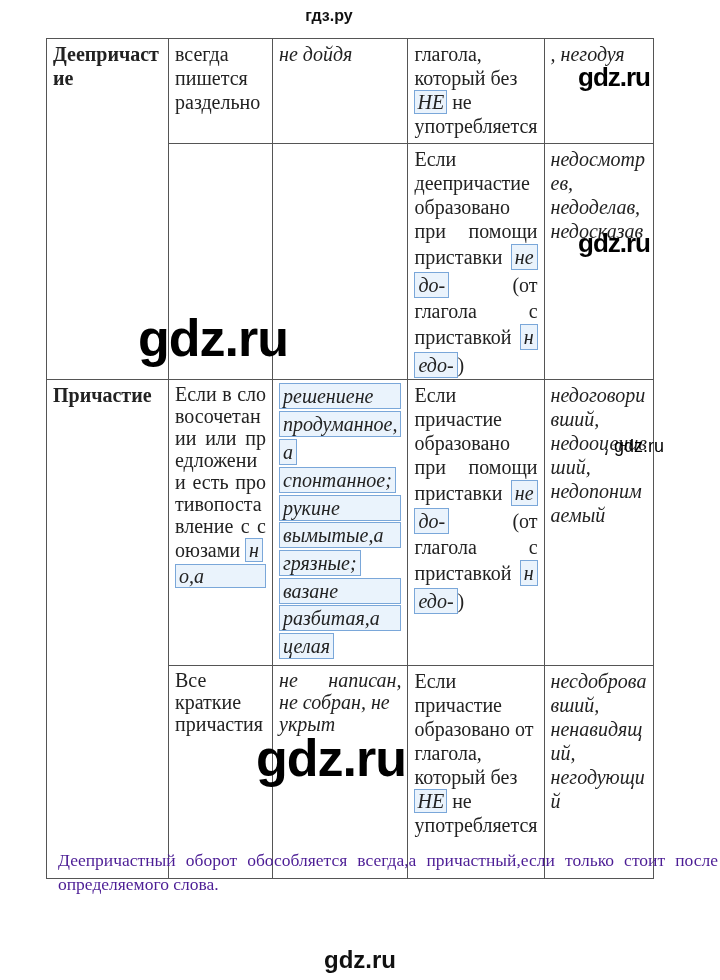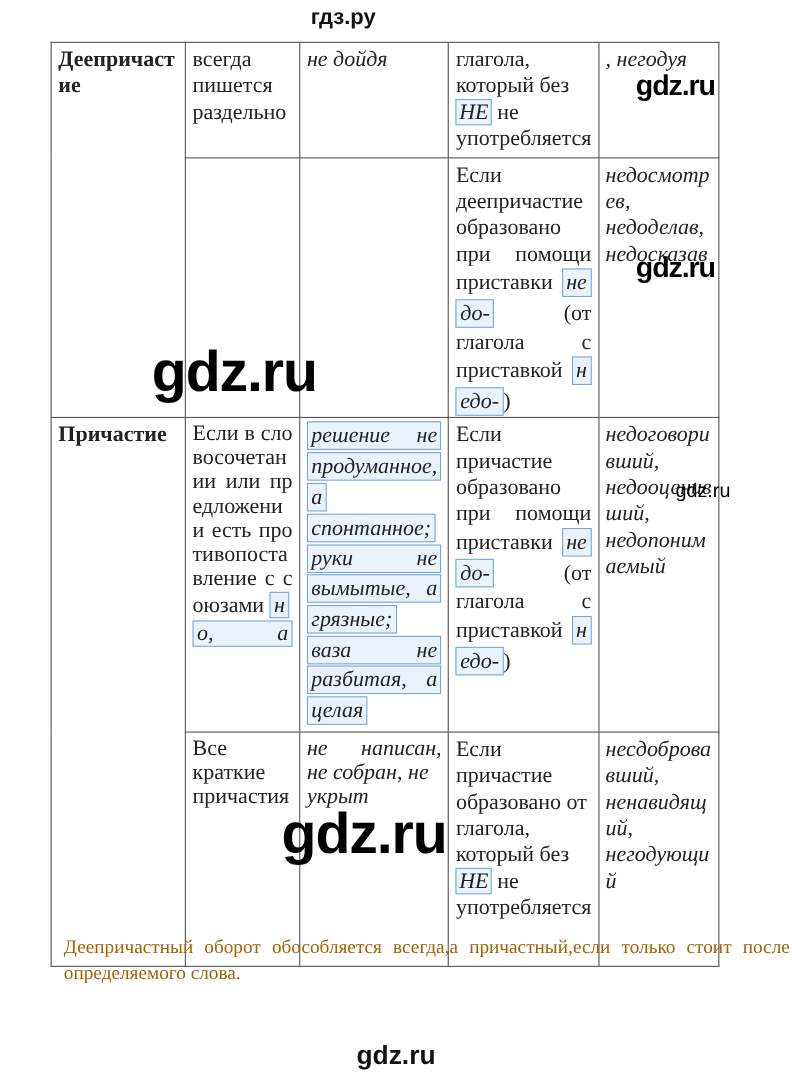--- a/index.html
+++ b/index.html
@@ -1,31 +1,31 @@
 <!DOCTYPE html>
 <html><head>
 <meta charset="utf-8">
 <style>
   html, body { margin:0; padding:0; background:#ffffff; }
   body { width:720px; height:980px; position:relative; overflow:hidden; font-family:"Liberation Serif", serif; color:#222; }
-  .wm-top { position:absolute; top:0; left:0; width:624px; text-align:center; font-family:"Liberation Sans", sans-serif; font-weight:bold; font-size:20px; line-height:32px; color:#111; }
+  .wm-top { position:absolute; top:0; left:0; width:624px; text-align:center; font-family:"Liberation Sans", sans-serif; font-weight:bold; font-size:16px; line-height:32px; color:#111;padding-left:17px; }
   .wm-bottom { position:absolute; top:944px; left:0; width:720px; text-align:center; font-family:"Liberation Sans", sans-serif; font-weight:bold; font-size:24px; line-height:32px; color:#111; }
   .wm-big { position:absolute; font-family:"Liberation Sans", sans-serif; font-weight:bold; color:#000; letter-spacing:-1px; }
   table.grid { position:absolute; left:46px; top:38px; border-collapse:collapse; table-layout:fixed; }
   table.grid td { border:1.5px solid #555; vertical-align:top; padding:3px 6px 0 6px; font-size:20px; line-height:24px; }
   .c1 { width:122px; } .c2 { width:104px; } .c3 { width:122px; } .c4 { width:133px; } .c5 { width:105px; }
   .head { font-weight:bold; }
   .head-right { text-align:left; }
   .just { text-align:justify; }
   .ex { font-style:italic; }
   .hl { border:1px solid #7aa7d9; background:#eaf3fc; padding:0 2px; font-style:italic; }
   .hlblock { display:block; border:1px solid #7aa7d9; background:#eaf3fc; font-style:italic; padding:0 3px; margin:1px 0; }
   .hlinline { display:inline-block; border:1px solid #7aa7d9; background:#eaf3fc; font-style:italic; padding:0 3px; margin:1px 0; }
-  .flex { display:flex; justify-content:space-between; }
-  .notes { position:absolute; left:58px; top:848px; width:660px; font-size:17.5px; line-height:24px; color:#a16207; }
+  .flex { display:flex; justify-content:flex-start; }
+  .notes { position:absolute; left:58px; top:848px; width:660px; font-size:17.5px; line-height:24px; color:#4c1d95; }
   .notes p { margin:0; }
   .notes .p2 { margin-top:8px; }
   sup { font-size:10px; }
 </style>
 </head>
 <body>
 
 <div class="wm-top">гдз.ру</div>
 
 <table class="grid">

